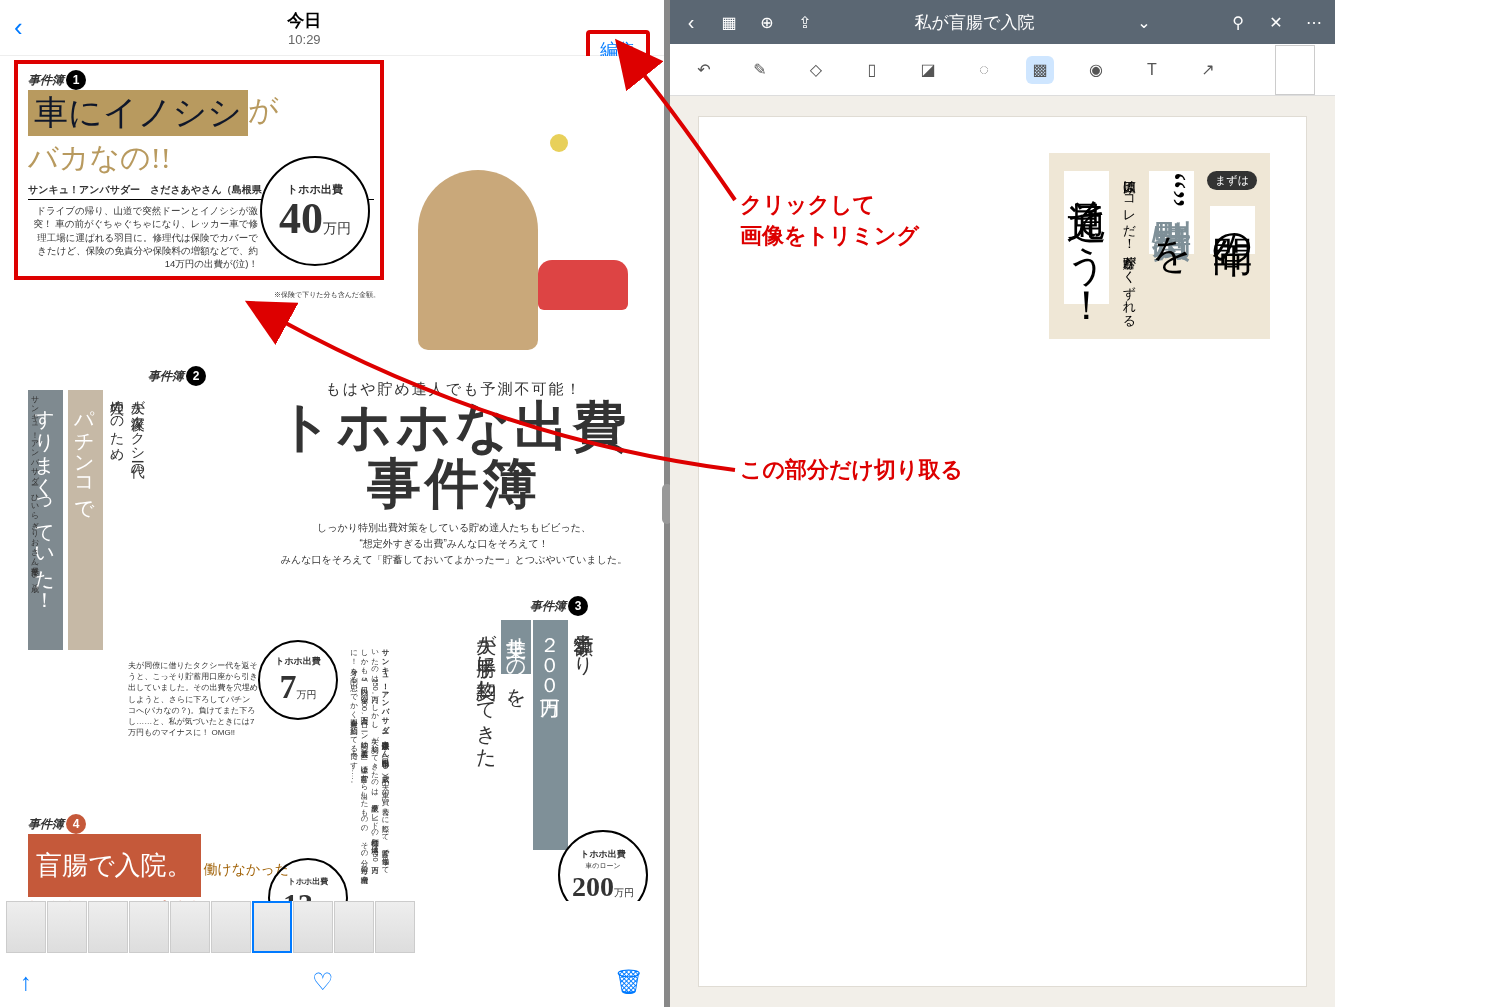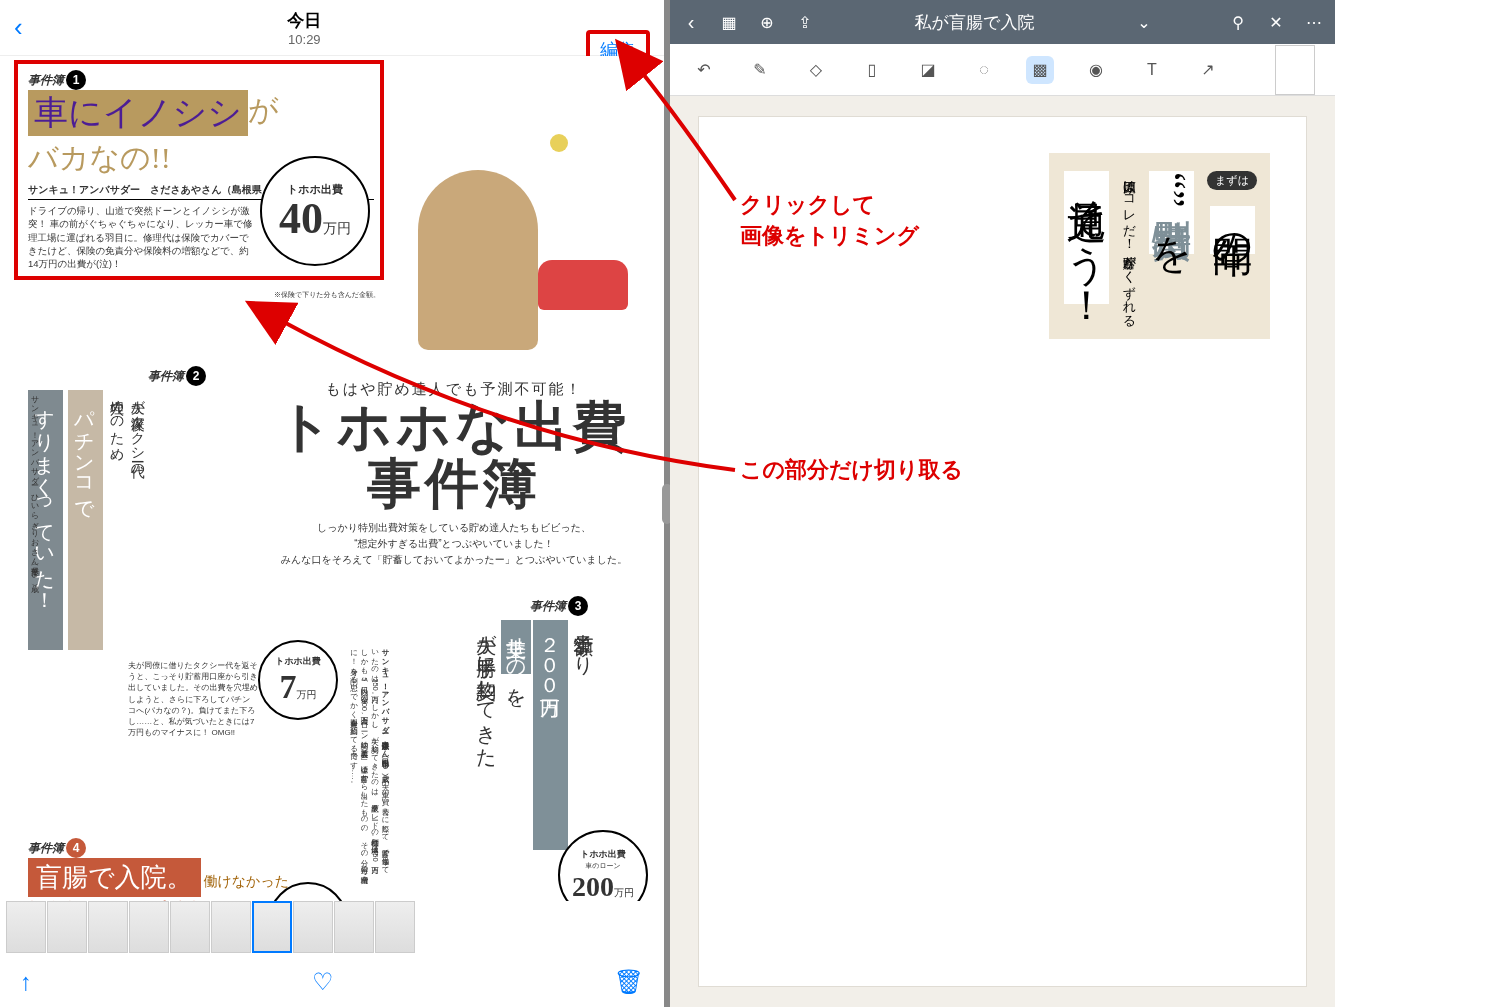--- a/index.html
+++ b/index.html
@@ -32,25 +32,25 @@
   }
 
   
   .photo-area { flex:1; overflow:hidden; position:relative; background:#fff; padding:4px 6px 0 14px; }
   .magazine { width:100%; height:100%; position:relative; font-size:10px; color:#333; }
 
   
   .article1-box { border:4px solid #d00; padding:6px 6px 6px 10px; width:370px; position:relative; background:#fff; }
   .case-label { font-size:12px; font-style:italic; font-weight:bold; display:inline-flex; align-items:center; }
   .case-num { display:inline-flex; width:20px; height:20px; border-radius:50%; background:#000; color:#fff; align-items:center; justify-content:center; font-size:12px; margin-left:2px; font-style:normal; }
-  .title-big { font-size:34px; color:#4c1d95; background:#b89a5f; padding:0 6px; display:inline-block; font-family:"Yu Mincho",serif; }
+  .title-big { font-size:34px; color:#0f172a; background:#b89a5f; padding:0 6px; display:inline-block; font-family:"Yu Mincho",serif; }
   .title-ga { font-size:30px; color:#b89a5f; font-family:serif; vertical-align:top; }
   .title-sub { font-size:30px; color:#b89a5f; font-family:"Yu Mincho",serif; display:inline-block; margin-top:2px; }
   .person { font-size:10px; font-weight:bold; margin-top:4px; border-bottom:1px solid #000; padding-bottom:2px; }
-  .body-text { font-size:9.5px; line-height:1.4; margin-top:4px; width:230px; }
+  .body-text { font-size:9.5px; line-height:1.4; margin-top:4px; width:230px;text-align:right; }
   .cost-circle {
     position:absolute; right:10px; bottom:10px;
     width:110px; height:110px; border:2px solid #000; border-radius:50%;
     display:flex; flex-direction:column; align-items:center; justify-content:center;
     background:#fff;
   }
   .cost-label { font-size:11px; font-weight:bold; }
   .cost-amount { font-size:44px; font-weight:900; font-family:serif; line-height:1; }
   .cost-unit { font-size:14px; }
   .cost-note { font-size:7px; position:absolute; right:0; bottom:-24px; text-align:right; width:120px; }
@@ -79,21 +79,21 @@
 
   
   .article3 { position:absolute; top:560px; right:10px; width:300px; }
   .a3-vert { display:inline-block; writing-mode:vertical-rl; font-size:20px; font-family:serif; height:230px; }
   .a3-box { background:#7f9098; color:#fff; padding:4px; }
   .a3-cost { position:absolute; right:0; top:210px; width:90px; height:90px; border:2px solid #000; border-radius:50%; display:flex; flex-direction:column; align-items:center; justify-content:center; }
   .a3-body { position:absolute; top:24px; left:0; writing-mode:vertical-rl; font-size:7.5px; height:230px; line-height:1.4; }
 
   
   .article4 { position:absolute; bottom:0; left:14px; width:310px; }
-  .a4-title { font-size:26px; color:#fff; background:#c5593a; padding:2px 8px; font-family:serif; display:inline-block; }
+  .a4-title { font-size:26px; color:#fff; background:#c5593a; padding:14px 8px; font-family:serif; display:inline-block; }
   .a4-side { font-size:14px; font-family:serif; color:#a16207; }
   .a4-sub { color:#c5593a; font-size:16px; font-weight:bold; margin-top:2px; }
   .a4-cost { position:absolute; right:-10px; top:44px; width:80px; height:80px; border:2px solid #000; border-radius:50%; display:flex; flex-direction:column; align-items:center; justify-content:center; }
 
   
   .thumb-strip { position:absolute; bottom:50px; left:0; right:0; height:56px; display:flex; gap:1px; overflow:hidden; padding:0 6px; background:#fff; }
   .thumb { width:40px; height:52px; background:linear-gradient(#eee,#ddd); border:1px solid #ccc; }
   .thumb.sel { border:2px solid #007aff; }
 
   
@@ -169,21 +169,21 @@
         </div>
 
         <div class="main-title-area">
           <div class="lead">もはや貯め達人でも予測不可能！</div>
           <div class="main-title">
             <div>トホホな出費</div>
             <div>事件簿</div>
           </div>
           <div class="sub-lead">
             <div>しっかり特別出費対策をしている貯め達人たちもビビった、</div>
-            <div>“想定外すぎる出費”とつぶやいていました！</div>
+            <div>“想定外すぎる出費”みんな口をそろえて！</div>
             <div>みんな口をそろえて「貯蓄しておいてよかったー」とつぶやいていました。</div>
           </div>
         </div>
 
         <div class="article2">
           <div style="position:absolute; top:-24px; left:120px;" class="case-label">
             <span>事件簿</span>
             <span class="case-num">2</span>
           </div>
           <span class="a2-person">サンキュ！アンバサダー　ひいらぎりおさん（千葉県　35歳）</span>

